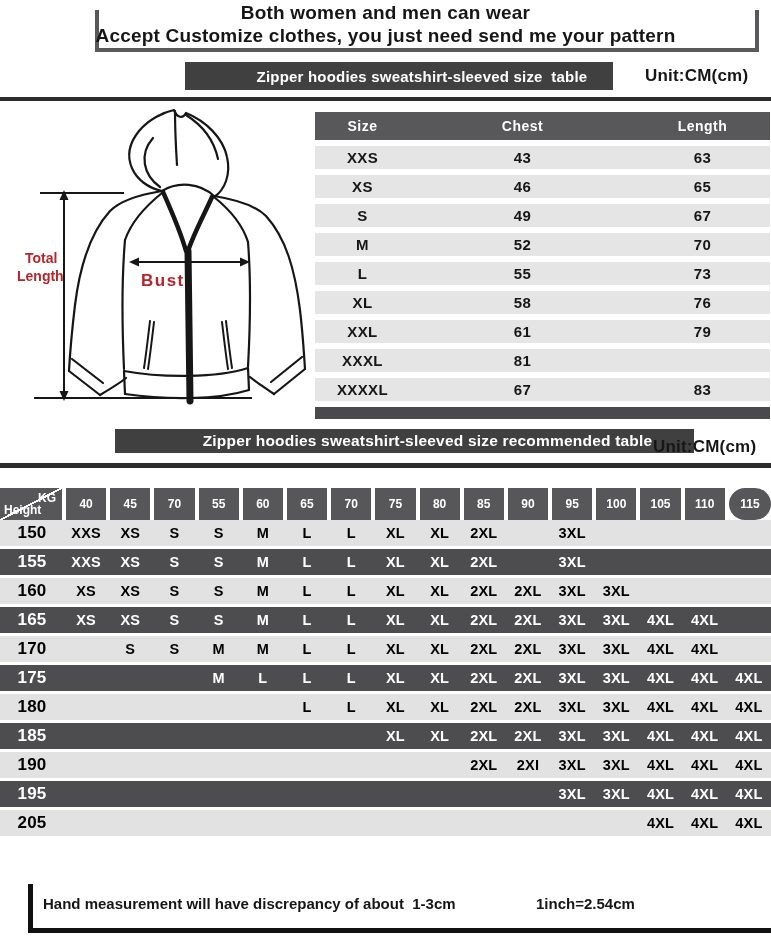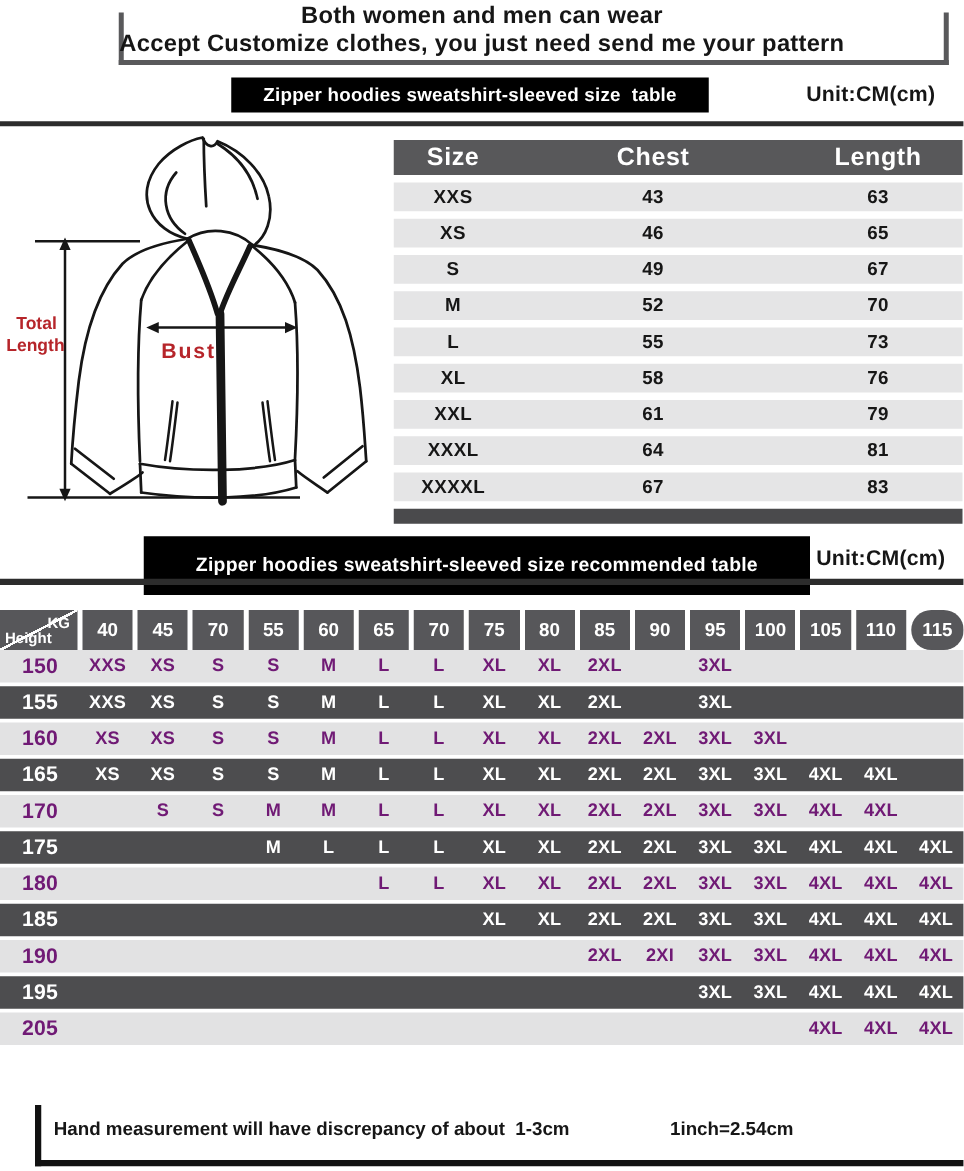--- a/index.html
+++ b/index.html
@@ -6,56 +6,56 @@
   .page{position:relative;width:771px;height:937px;background:#fff;overflow:hidden;
         font-family:"Liberation Sans",sans-serif;font-weight:bold;color:#161616;}
 
   
   .title-bracket{position:absolute;left:95px;top:10px;width:656px;height:38px;
     border-left:4px solid #59595b;border-right:4px solid #59595b;border-bottom:4px solid #59595b;}
   .title{position:absolute;top:1px;left:0;width:771px;text-align:center;
     font-size:19px;line-height:23px;letter-spacing:.2px;}
 
   
-  .banner{position:absolute;background:#000000;color:#fff;display:flex;align-items:center;
-    justify-content:center;white-space:pre;letter-spacing:.2px;}
+  .banner{position:absolute;background:#404040;color:#fff;display:flex;align-items:center;
+    justify-content:center;white-space:pre;letter-spacing:.2px;padding-left:46px;}
   .banner1{top:62px;left:185px;width:382px;height:28px;font-size:15px;}
-  .banner2{top:429px;left:115px;width:533px;height:47px;font-size:15.5px;}
+  .banner2{top:429px;left:115px;width:533px;height:24px;font-size:15.5px;}
   .unit{position:absolute;font-size:17px;letter-spacing:.2px;}
   .unit1{top:66px;left:645px;}
   .unit2{top:437px;left:653px;}
   .divider{position:absolute;left:0;width:771px;background:#2c2c2c;}
   .divider1{top:97px;height:4px;}
   .divider2{top:463px;height:5px;}
 
   
-  .diagram{position:absolute;top:105px;left:0;width:277px;height:320px;}
+  .diagram{position:absolute;top:105px;left:12px;width:277px;height:320px;}
 
   
   .size-table{position:absolute;top:112px;left:315px;width:455px;}
   .st-header,.st-row{display:grid;grid-template-columns:95px 225px 1fr;align-items:center;text-align:center;}
-  .st-header{background:#58585a;color:#fff;height:28px;font-size:20px;letter-spacing:.5px;}
+  .st-header{background:#58585a;color:#fff;height:28px;font-size:14px;letter-spacing:.5px;}
   .st-row{background:#e5e5e6;height:23px;margin-top:6px;font-size:15px;letter-spacing:.4px;}
   .st-footer{height:12px;background:#4a4a4c;margin-top:6px;}
 
   
   .matrix{position:absolute;top:488px;left:0;width:771px;}
   .mx-header,.mx-row{display:grid;grid-template-columns:64px repeat(16,1fr);}
   .mx-header{height:32px;}
   .mx-hcell{margin:0 2px;background:#57575a;color:#fff;display:flex;align-items:center;
-    justify-content:center;font-size:15px;}
+    justify-content:center;font-size:12px;}
   .mx-hcell:last-child{margin-right:0;border-radius:18px;}
   .mx-corner{position:relative;margin:0 2px 0 0;background-color:#57575a;
     background-image:linear-gradient(to bottom right,rgba(0,0,0,0) calc(50% - 1px),
       #fdfdfd calc(50% - 1px),#fdfdfd calc(50% + 1px),rgba(0,0,0,0) calc(50% + 1px));}
   .mx-corner .ck{position:absolute;top:3px;right:6px;font-size:12px;color:#fff;}
   .mx-corner .ch{position:absolute;bottom:3px;left:4px;font-size:12px;color:#fff;}
   .mx-row{height:26px;margin-bottom:3px;align-items:center;text-align:center;
     font-size:14.5px;letter-spacing:.2px;}
-  .mx-row.light{background:#e2e2e3;color:#701a75;}
+  .mx-row.light{background:#e2e2e3;color:#000000;}
   .mx-row.dark{background:#4d4d4f;color:#fff;}
   .mx-label{font-size:17px;}
 
   
   .fn-vbar{position:absolute;left:28px;top:884px;width:5px;height:49px;background:#111;}
   .fn-hbar{position:absolute;left:28px;top:928px;width:743px;height:5px;background:#111;}
   .fn-text{position:absolute;left:43px;top:895px;font-size:15px;white-space:pre;}
   .fn-conv{position:absolute;left:536px;top:895px;font-size:15px;}
 </style>
 </head>
@@ -165,21 +165,20 @@
           <span>58</span>
           <span>76</span>
         </div>
         <div class="st-row">
           <span>XXL</span>
           <span>61</span>
           <span>79</span>
         </div>
         <div class="st-row">
           <span>XXXL</span>
-          <span>64</span>
           <span>81</span>
         </div>
         <div class="st-row">
           <span>XXXXL</span>
           <span>67</span>
           <span>83</span>
         </div>
       </div>
     <div class="st-footer"></div>
   </div>

